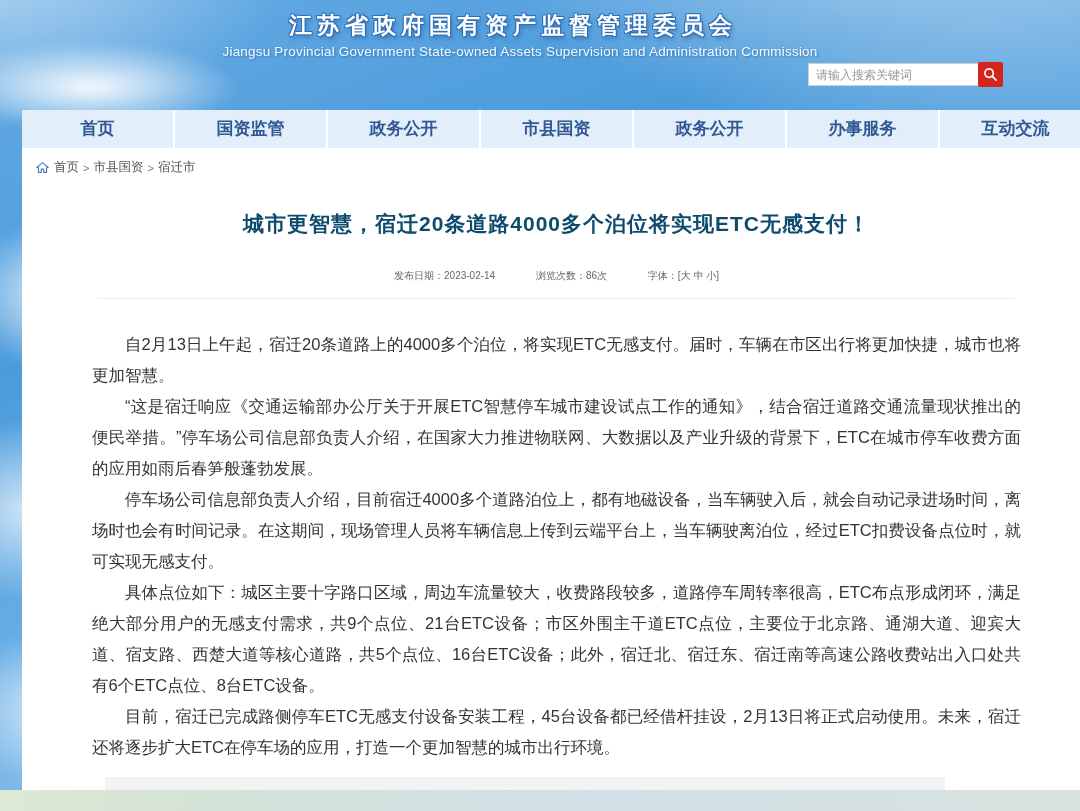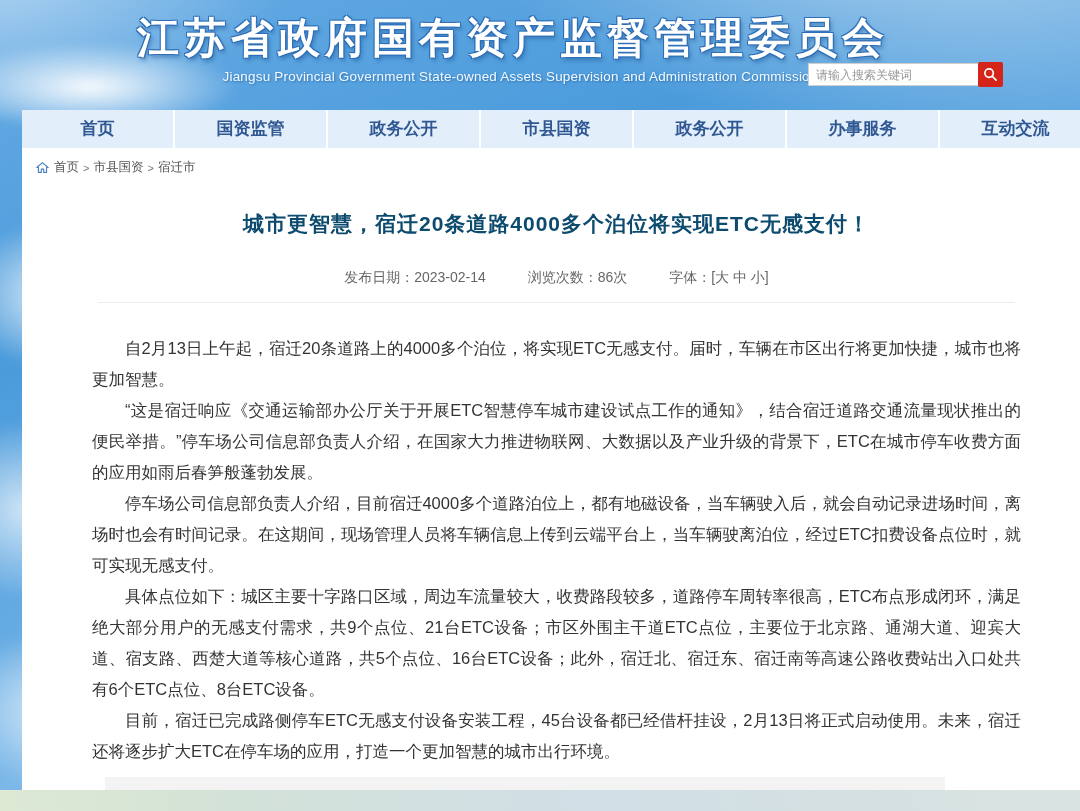--- a/index.html
+++ b/index.html
@@ -23,21 +23,21 @@
   .cloud.c1 { left:-60px; top:42px;  width:300px; height:90px; }
   .cloud.c2 { left:-40px; top:220px; width:200px; height:150px; opacity:.9; }
   .cloud.c3 { left:-70px; top:420px; width:190px; height:180px; opacity:.75; }
   .cloud.c4 { left:-50px; top:630px; width:220px; height:160px; opacity:.8; }
   .cloud.c5 { right:-40px; top:130px; width:140px; height:220px; opacity:.5; }
 
   
   .header { position:relative; z-index:2; height:110px; }
   .site-title {
     padding-top:10px; text-align:center; padding-right:54px;
-    font-size:42px; font-weight:bold; letter-spacing:5px; color:#fff;
+    font-size:23px; font-weight:bold; letter-spacing:5px; color:#fff;
     text-shadow:
       -1px -1px 0 #2e6fb7, 1px -1px 0 #2e6fb7, -1px 1px 0 #2e6fb7, 1px 1px 0 #2e6fb7,
       2px 3px 4px rgba(25,80,145,.55);
   }
   .site-subtitle {
     margin-top:3px; text-align:center; padding-right:40px;
     font-size:13.5px; color:#f3faff; letter-spacing:.2px;
     text-shadow:1px 1px 2px rgba(30,85,150,.6);
   }
   .search-box { position:absolute; right:77px; top:62px; display:flex; align-items:center; }
@@ -69,21 +69,21 @@
   }
   .breadcrumb .home-ic { display:inline-flex; margin-right:5px; }
   .crumb { color:#555; cursor:pointer; }
   .crumb-sep { color:#777; margin:0 4px; font-size:11px; }
 
   .article { padding:0 70px; }
   .article-title {
     margin-top:26px; text-align:center;
     font-size:21px; font-weight:bold; color:#0c4a6e; letter-spacing:1px;
   }
-  .article-meta { margin-top:31px; text-align:center; font-size:14px; color:#666; }
+  .article-meta { margin-top:31px; text-align:center; font-size:10px; color:#666; }
   .article-meta .meta-item { margin:0 19px; white-space:nowrap; }
   .article-meta .font-opts { cursor:pointer; }
   .meta-divider { border:none; border-top:1px solid #ececec; margin:15px 6px 0; }
 
   .article-body { margin-top:30px; }
   .article-body p {
     margin:0; text-indent:2em; text-align:justify;
     font-size:16.5px; line-height:31px; color:#333;
   }
 

